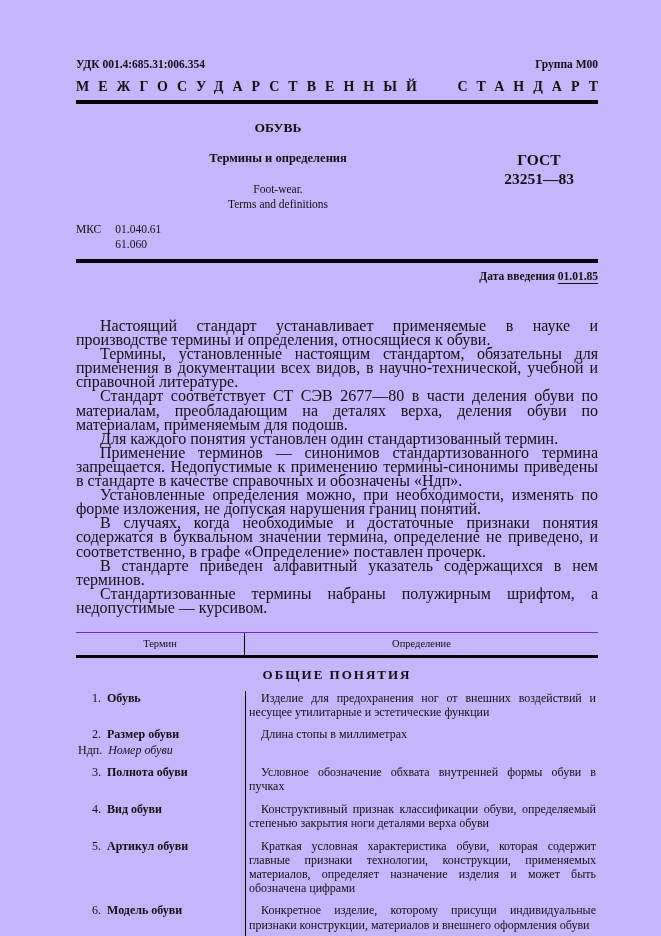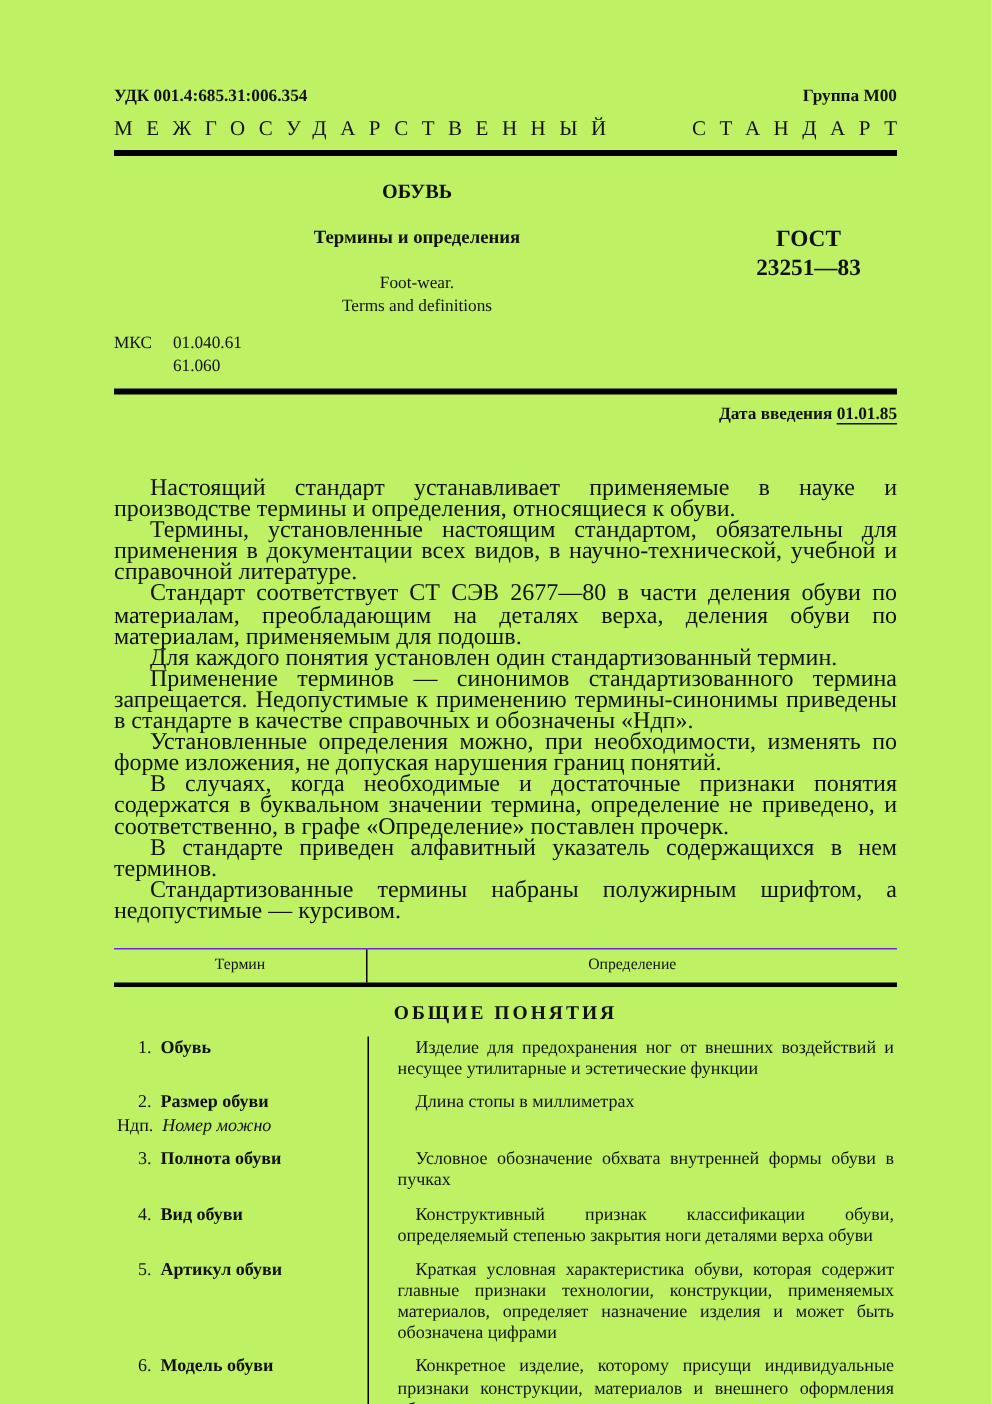--- a/index.html
+++ b/index.html
@@ -1,28 +1,28 @@
 <!DOCTYPE html>
 <html><head>
 <meta charset="utf-8">
 <style>
   * { margin:0; padding:0; box-sizing:border-box; }
   html,body { background:#e8e8e8; }
   .page {
-    width:661px; height:936px; background:#bef264; position:relative;
+    width:661px; height:936px; background:#c4b5fd; position:relative;
     font-family:"Liberation Serif","DejaVu Serif",serif; color:#111;
     overflow:hidden; margin:0 auto;
   }
   .content { position:absolute; left:76px; top:0; width:522px; }
 
   
   .doc-header { margin-top:58px; display:flex; justify-content:space-between;
     font-size:11.5px; font-weight:bold; }
   .std-heading { margin-top:9px; display:flex; justify-content:space-between;
-    font-size:14px; font-weight:normal; white-space:nowrap; }
+    font-size:14px; font-weight:bold; white-space:nowrap; }
   .std-word1 { letter-spacing:9px; margin-right:-9px; }
   .std-word2 { letter-spacing:9px; margin-right:-9px; }
   .rule-thick { height:4px; background:#000; }
   .rule-a { margin-top:5px; }
 
   
   .title-area { margin-top:16px; display:flex; }
   .title-col { flex:1 1 auto; text-align:center; }
   .title-main { font-size:13.5px; font-weight:bold; }
   .title-sub  { font-size:12.5px; font-weight:bold; margin-top:15px; }
@@ -52,21 +52,21 @@
     letter-spacing:2px; margin:9px 0 8px 0; }
   .tbl-body { position:relative; padding-bottom:12px; }
   .tbl-divider { position:absolute; left:169px; top:0; bottom:0; width:1px; background:#000; }
   .tbl-row { display:grid; grid-template-columns:169px 1fr; margin-bottom:8px;
     font-size:12px; line-height:14.2px; }
   .td-term { padding-right:10px; }
   .term-line { padding-left:16px; }
   .row-term { font-weight:bold; }
   .ndp-line { padding-left:2px; margin-top:1px; }
   .ndp-term { font-style:italic; }
-  .td-def { padding-left:20px; padding-right:2px; text-align:justify; text-indent:12px; }
+  .td-def { padding-left:4px; padding-right:2px; text-align:justify; text-indent:12px; }
   .row-gap { margin-bottom:9px; }
 
   
   .rule-c { margin-top:13px; }
   .footer-line { margin-top:5px; display:flex; justify-content:space-between;
     font-size:11.5px; font-weight:bold; }
   .star { margin-top:5px; margin-left:44px; font-size:13px; }
 </style>
 </head>
 <body>
@@ -143,21 +143,21 @@
         <div class="tbl-row">
           <div class="td-term">
             <div class="term-line"><span>1.</span>&nbsp;&nbsp;<span class="row-term">Обувь</span></div>
           </div>
           <div class="td-def">Изделие для предохранения ног от внешних воздействий и несущее утилитарные и эстетические функции</div>
         </div>
 
         <div class="tbl-row">
           <div class="td-term">
             <div class="term-line"><span>2.</span>&nbsp;&nbsp;<span class="row-term">Размер обуви</span></div>
-            <div class="ndp-line"><span>Ндп.</span>&nbsp;&nbsp;<span class="ndp-term">Номер можно</span></div>
+            <div class="ndp-line"><span>Ндп.</span>&nbsp;&nbsp;<span class="ndp-term">Номер обуви</span></div>
           </div>
           <div class="td-def">Длина стопы в миллиметрах</div>
         </div>
 
         <div class="tbl-row row-gap">
           <div class="td-term">
             <div class="term-line"><span>3.</span>&nbsp;&nbsp;<span class="row-term">Полнота обуви</span></div>
           </div>
           <div class="td-def">Условное обозначение обхвата внутренней формы обуви в пучках</div>
         </div>

